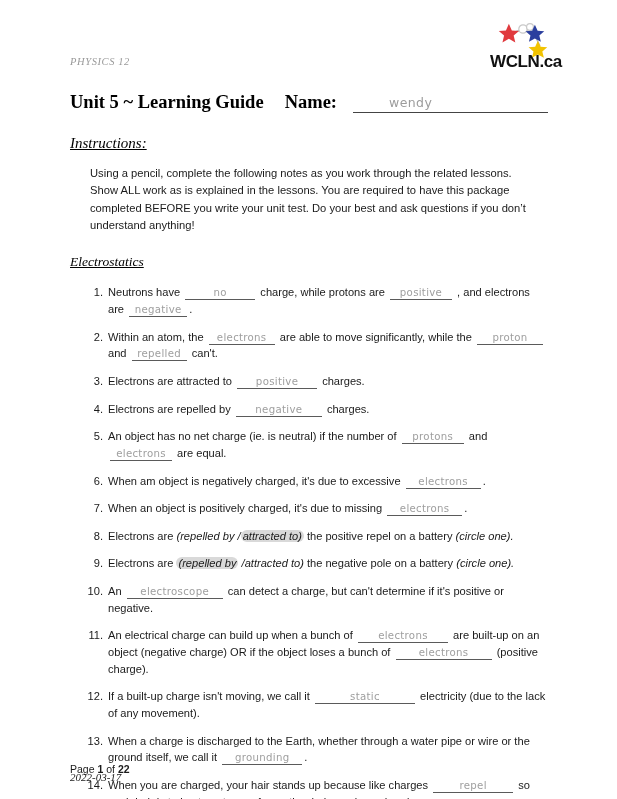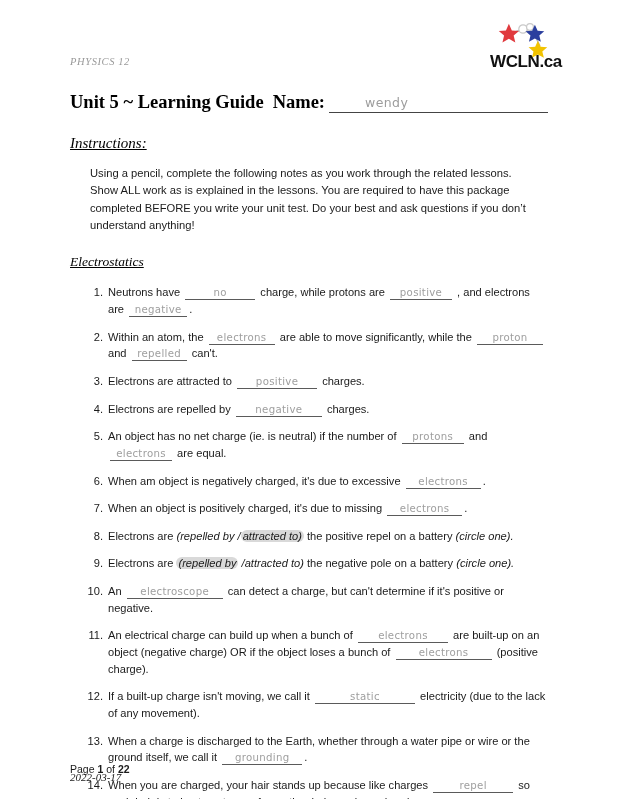--- a/index.html
+++ b/index.html
@@ -69,20 +69,21 @@
     top: -8px;
     width: 56px;
     height: 38px;
   }
 
   
   .title-row {
     margin-top: 8px;
     display: flex;
     align-items: flex-end;
+    gap: 12px;
   }
   .doc-title {
     font-family: "Liberation Serif", serif;
     font-weight: bold;
     font-size: 18.5px;
     white-space: nowrap;
     color: #000;
   }
   .name-label {
     font-family: "Liberation Serif", serif;

